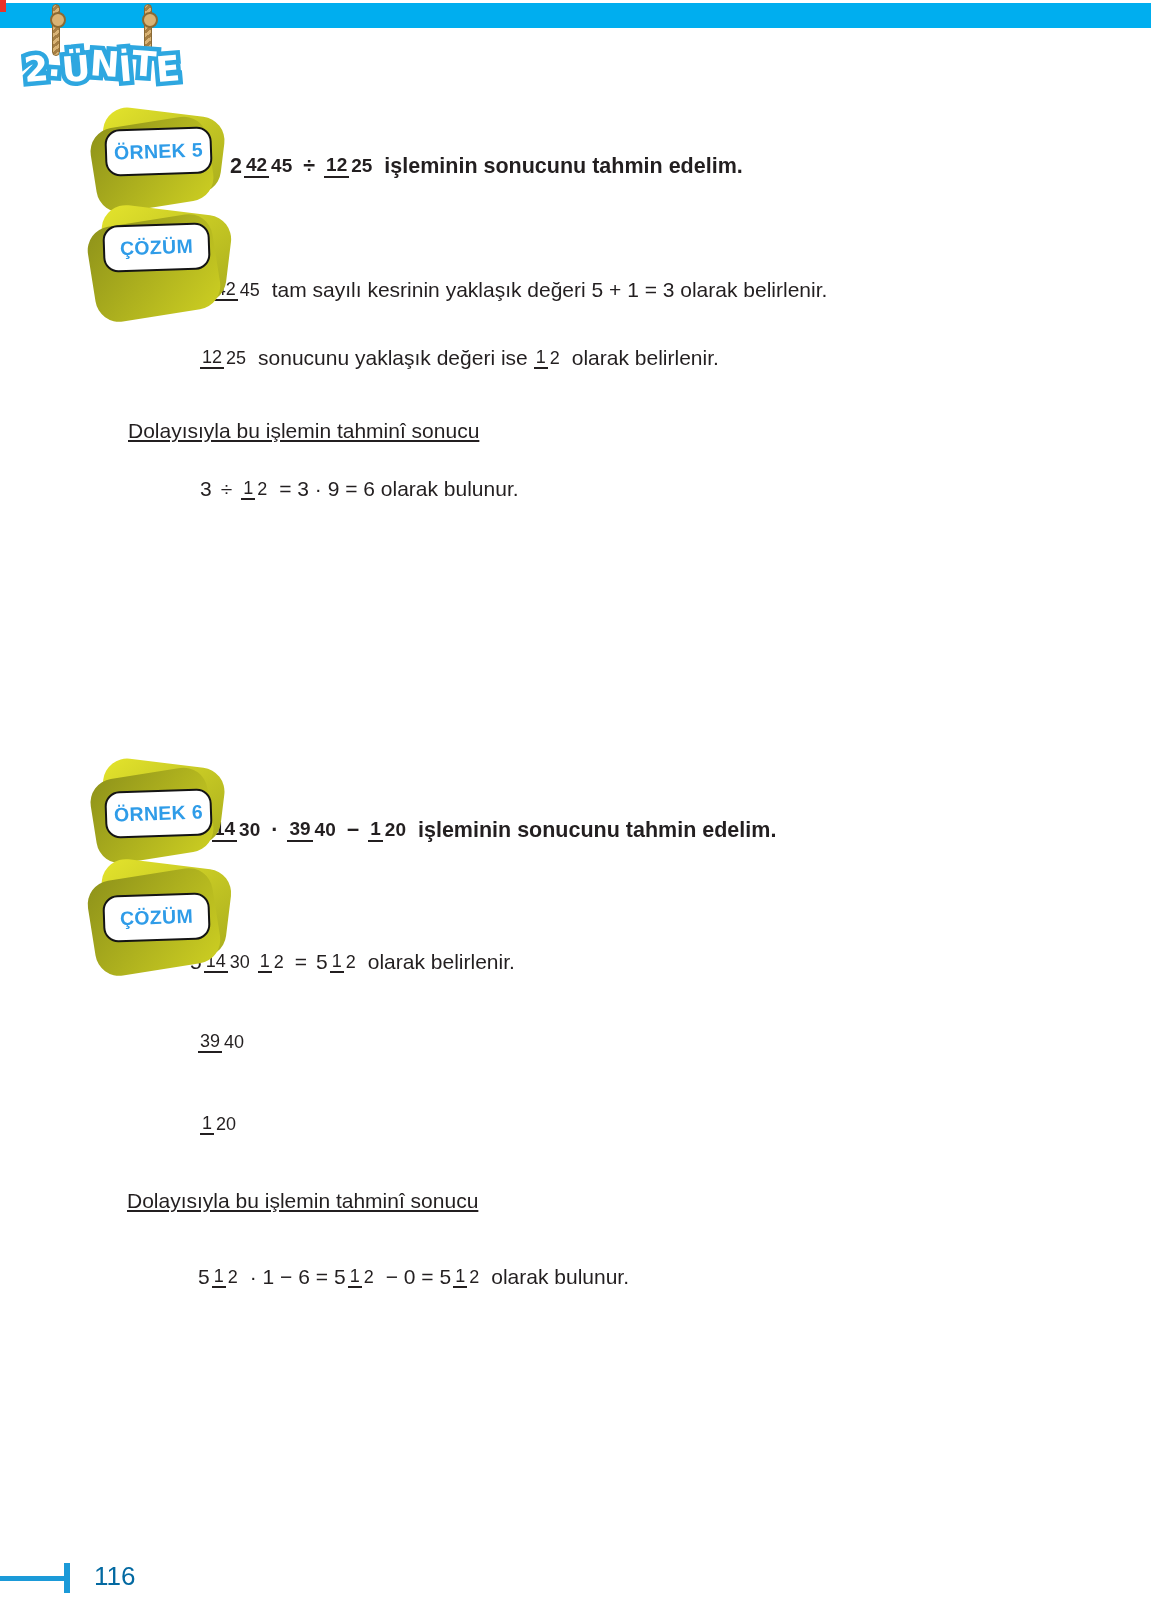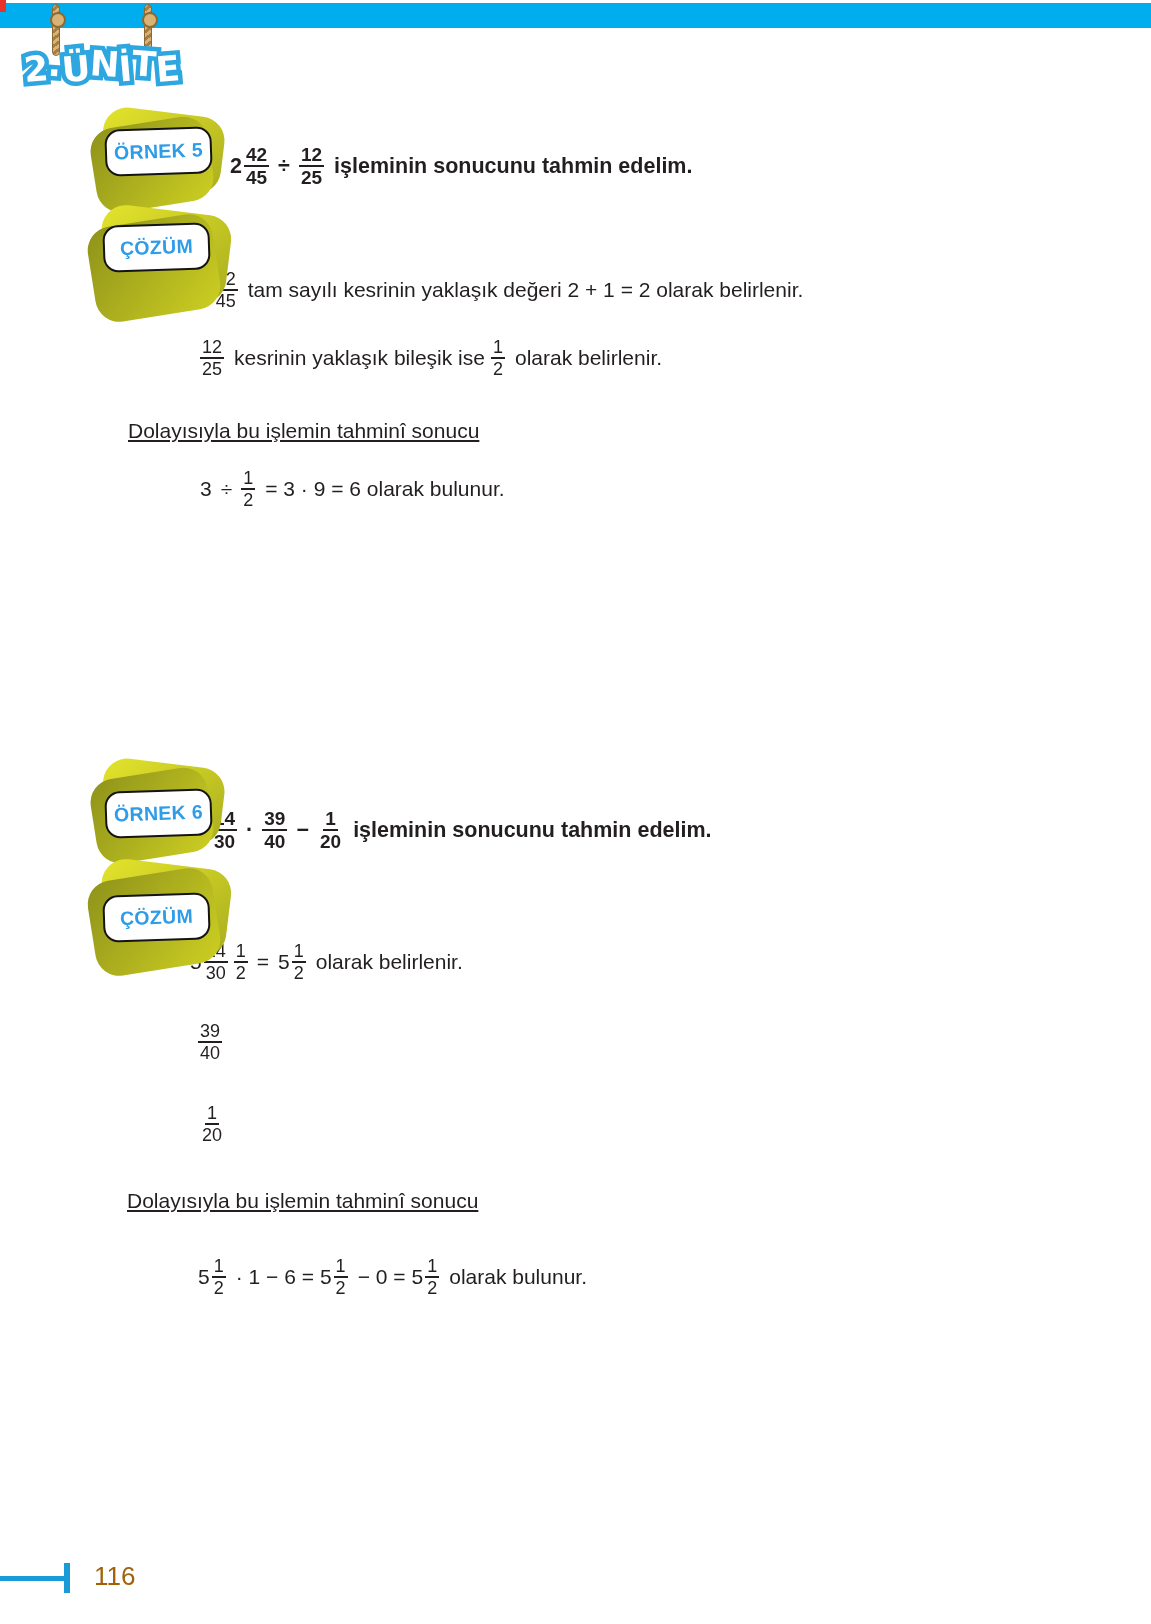--- a/index.html
+++ b/index.html
@@ -53,21 +53,21 @@
   .pos-cozum2 { left:91px;  top:864px; }  .pos-cozum2 .face { top:30px; }
 
   
   .eq { position:absolute; display:flex; align-items:center; gap:6px;
         font-size:21px; height:56px; white-space:nowrap; }
   .eq.bold { font-weight:bold; font-size:21.5px; }
   .eq .int { }
   .eq .int + .frac { margin-left:-4px; }
   .eq .op { padding:0 3px; }
   .eq .text { margin-left:4px; }
-  .frac { display:inline-flex; flex-direction:column; align-items:center;
+  .frac { display:inline-flex; flex-direction:row; align-items:center;
           font-size:18px; line-height:1.12; }
   .eq.bold .frac { font-size:19px; }
   .frac .fr-n { border-bottom:2px solid currentColor; padding:0 2px; }
   .frac .fr-d { padding:0 2px; }
 
   .note { position:absolute; font-size:21px;text-decoration:underline; }
 
   .pos-ex5-problem { left:230px; top:138px; }
   .pos-ex5-line1   { left:200px; top:262px; }
   .pos-ex5-line2   { left:200px; top:330px; }
@@ -77,21 +77,21 @@
   .pos-ex6-problem { left:198px; top:802px; }
   .pos-ex6-line1   { left:190px; top:934px; }
   .pos-ex6-line2   { left:198px; top:1014px; }
   .pos-ex6-line3   { left:200px; top:1096px; }
   .pos-ex6-note    { left:127px; top:1189px; }
   .pos-ex6-result  { left:198px; top:1249px; }
 
   
   .foot-line { position:absolute; left:0; top:1576px; width:64px; height:5px; background:#1b9ad8; }
   .foot-tick { position:absolute; left:64px; top:1563px; width:6px; height:30px; background:#1b9ad8; }
-  .foot-num  { position:absolute; left:94px; top:1561px; font-size:26px; color:#a16207; }
+  .foot-num  { position:absolute; left:94px; top:1561px; font-size:26px; color:#0369a1; }
 </style>
 </head>
 <body>
 
 <div class="page">
 
   <div class="topbar"></div>
   <div class="corner-ribbon"></div>
   <div class="rope rope-1"></div>
   <div class="rope rope-2"></div>
@@ -128,28 +128,28 @@
     <span class="face">
       <span class="label">ÇÖZÜM</span>
     </span>
   </div>
   <div class="eq pos-ex5-line1">
       <span class="int">2</span>
       <span class="frac">
         <span class="fr-n">42</span>
         <span class="fr-d">45</span>
       </span>
-      <span class="text">tam sayılı kesrinin yaklaşık değeri 2 + 1 = 2 olarak belirlenir.</span>
+      <span class="text">tam sayılı kesrinin yaklaşık değeri 5 + 1 = 3 olarak belirlenir.</span>
     </div>
   <div class="eq pos-ex5-line2">
       <span class="frac">
         <span class="fr-n">12</span>
         <span class="fr-d">25</span>
       </span>
-      <span class="text">kesrinin yaklaşık bileşik ise</span>
+      <span class="text">sonucunu yaklaşık değeri ise</span>
       <span class="frac">
         <span class="fr-n">1</span>
         <span class="fr-d">2</span>
       </span>
       <span class="text">olarak belirlenir.</span>
     </div>
   <div class="note pos-ex5-note">Dolayısıyla bu işlemin tahminî sonucu</div>
   <div class="eq pos-ex5-result">
       <span class="text">3</span>
       <span class="op">÷</span>

